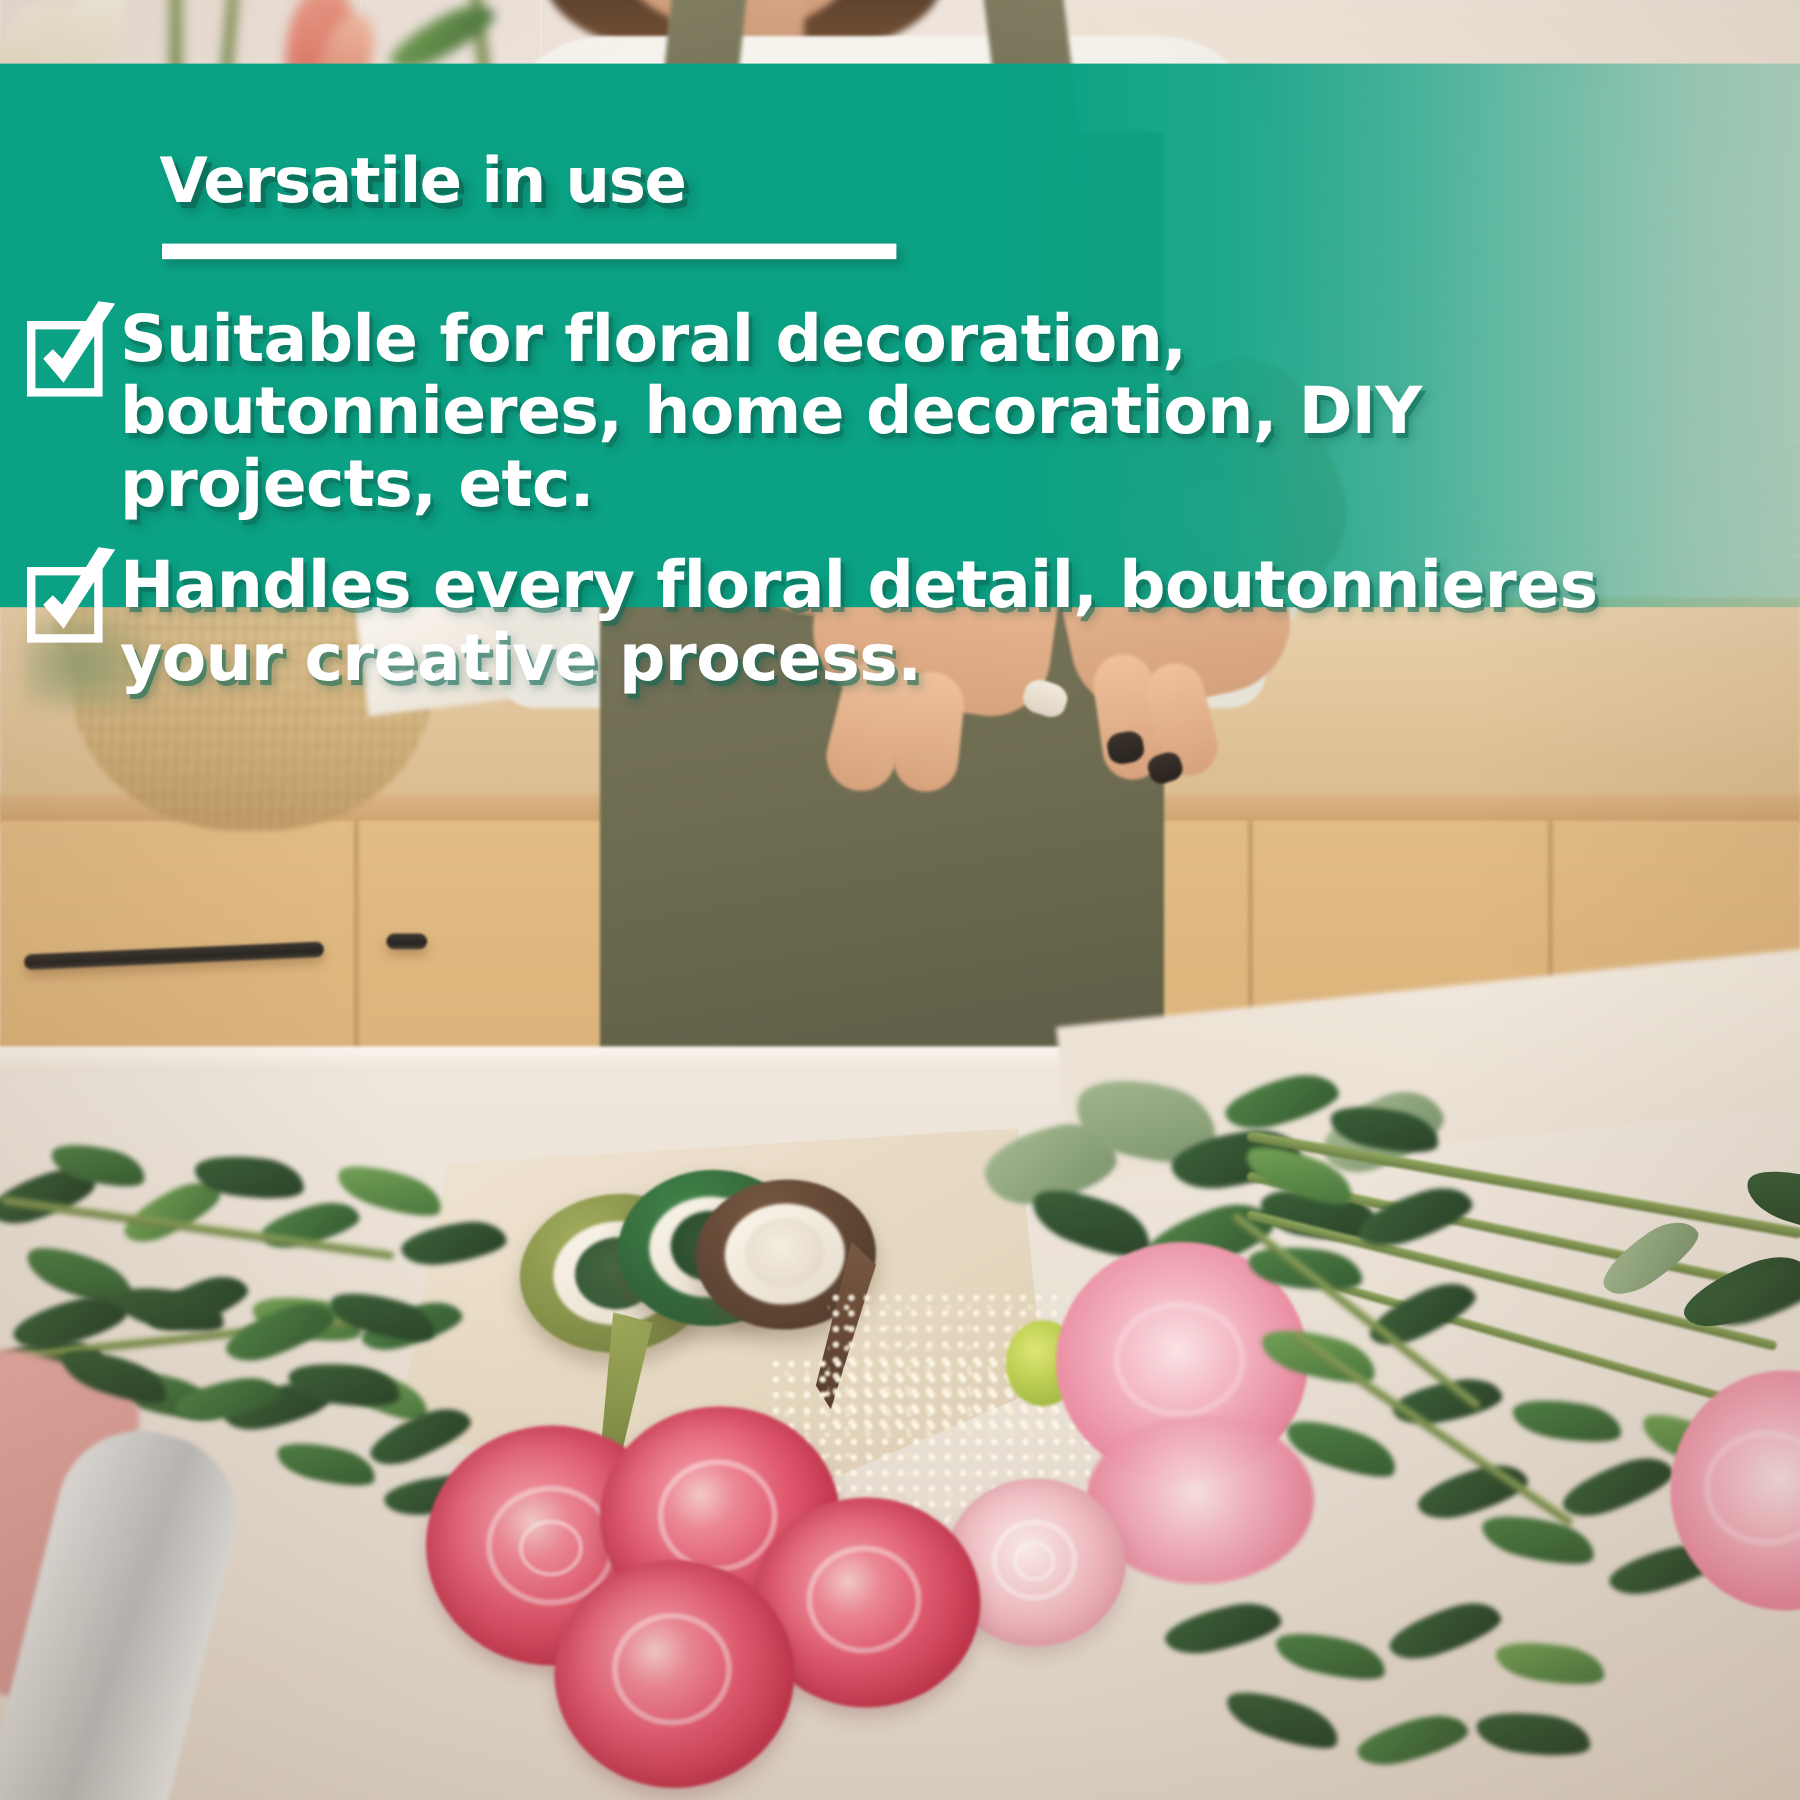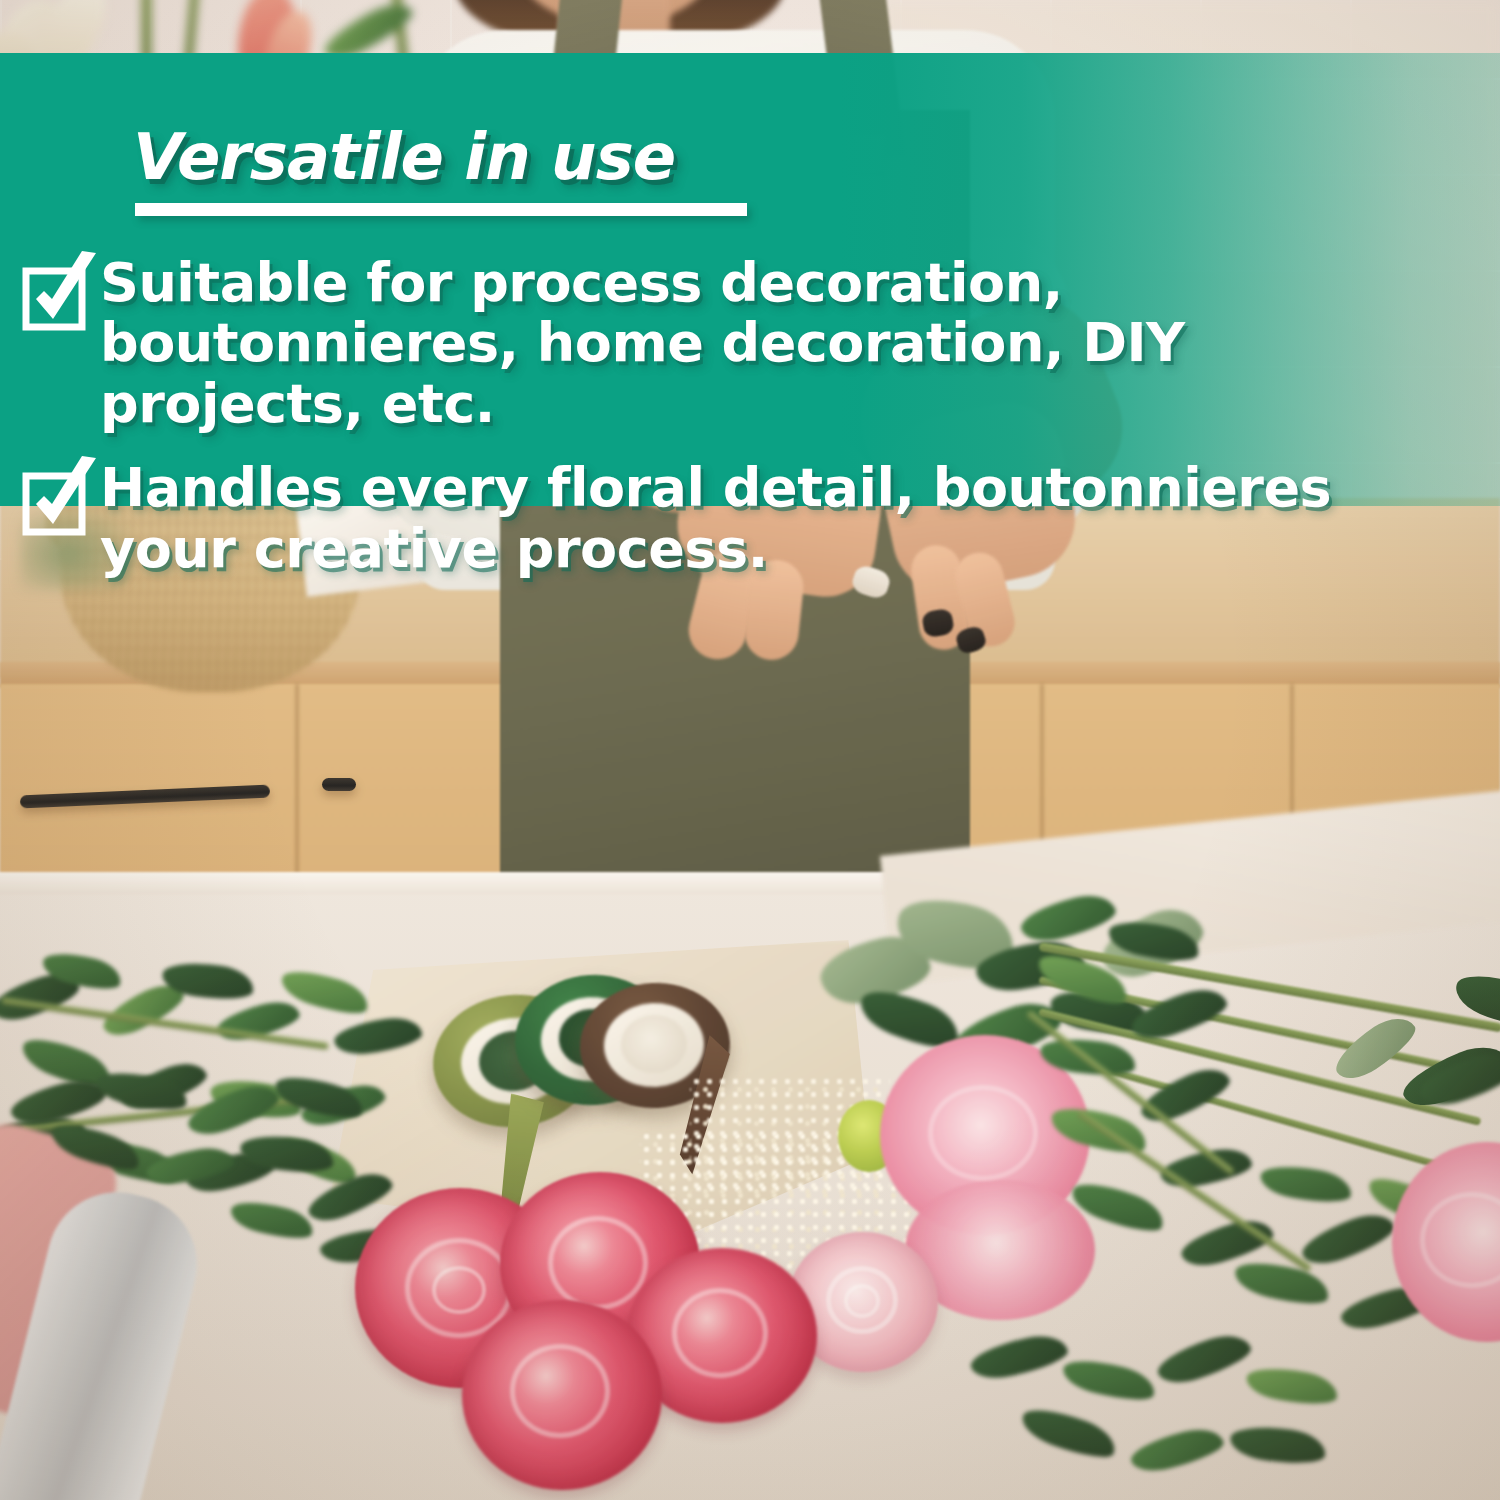--- a/index.html
+++ b/index.html
@@ -235,24 +235,24 @@
         #0ba184 0%,
         #0ba184 56%,
         rgba(11,161,132,.92) 68%,
         rgba(11,161,132,.74) 78%,
         rgba(11,161,132,.52) 87%,
         rgba(11,161,132,.36) 94%,
         rgba(11,161,132,.28) 100%);
   }
 
   .title-wrap { position:absolute; left:133px; top:72px; }
-  .title { font-size:64px; font-weight:bold; color:#ffffff; letter-spacing:-1px;
+  .title { font-size:52px; font-weight:bold; color:#ffffff; letter-spacing:-1px;
      line-height:1; white-space:nowrap;
      text-shadow:4px 5px 0 rgba(12,108,88,.85), 7px 8px 9px rgba(10,80,65,.35);
-     font-family:"DejaVu Sans", sans-serif;font-style:italic; }
+     font-family:"DejaVu Sans", sans-serif; }
   .title-underline { position:absolute; left:135px; top:150px; width:612px; height:13px;
      background:#ffffff; box-shadow:4px 5px 7px rgba(10,80,65,.35); }
 
   .bullets { position:absolute; left:22px; top:196px; width:1330px; }
   .bullet { display:flex; align-items:flex-start; margin-bottom:20px; }
 
   .cbox { position:relative; width:78px; min-width:78px; height:86px; }
   .cbox svg { position:absolute; left:0; top:0; }
 
   .btext { font-size:54px; font-weight:bold; color:#ffffff; line-height:1.12;
@@ -478,21 +478,21 @@
 
     <div class="bullets">
 
       <div class="bullet">
         <div class="cbox">
           <svg width="78" height="86" viewBox="0 0 78 86">
             <rect x="4" y="22" width="56" height="56" fill="none" stroke="#ffffff" stroke-width="7"></rect>
             <path d="M14 50 L31 70 L74 4 L60 2 L30 50 L22 42 Z" fill="#ffffff"></path>
           </svg>
         </div>
-        <div class="btext">Suitable for process decoration, boutonnieres, home decoration, DIY projects, etc.</div>
+        <div class="btext">Suitable for floral decoration, boutonnieres, home decoration, DIY projects, etc.</div>
       </div>
 
       <div class="bullet">
         <div class="cbox">
           <svg width="78" height="86" viewBox="0 0 78 86">
             <rect x="4" y="22" width="56" height="56" fill="none" stroke="#ffffff" stroke-width="7"></rect>
             <path d="M14 50 L31 70 L74 4 L60 2 L30 50 L22 42 Z" fill="#ffffff"></path>
           </svg>
         </div>
         <div class="btext">Handles every floral detail, boutonnieres your creative process.</div>

